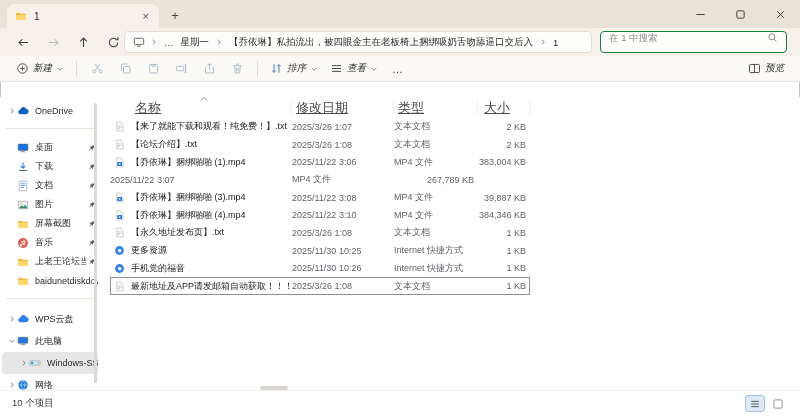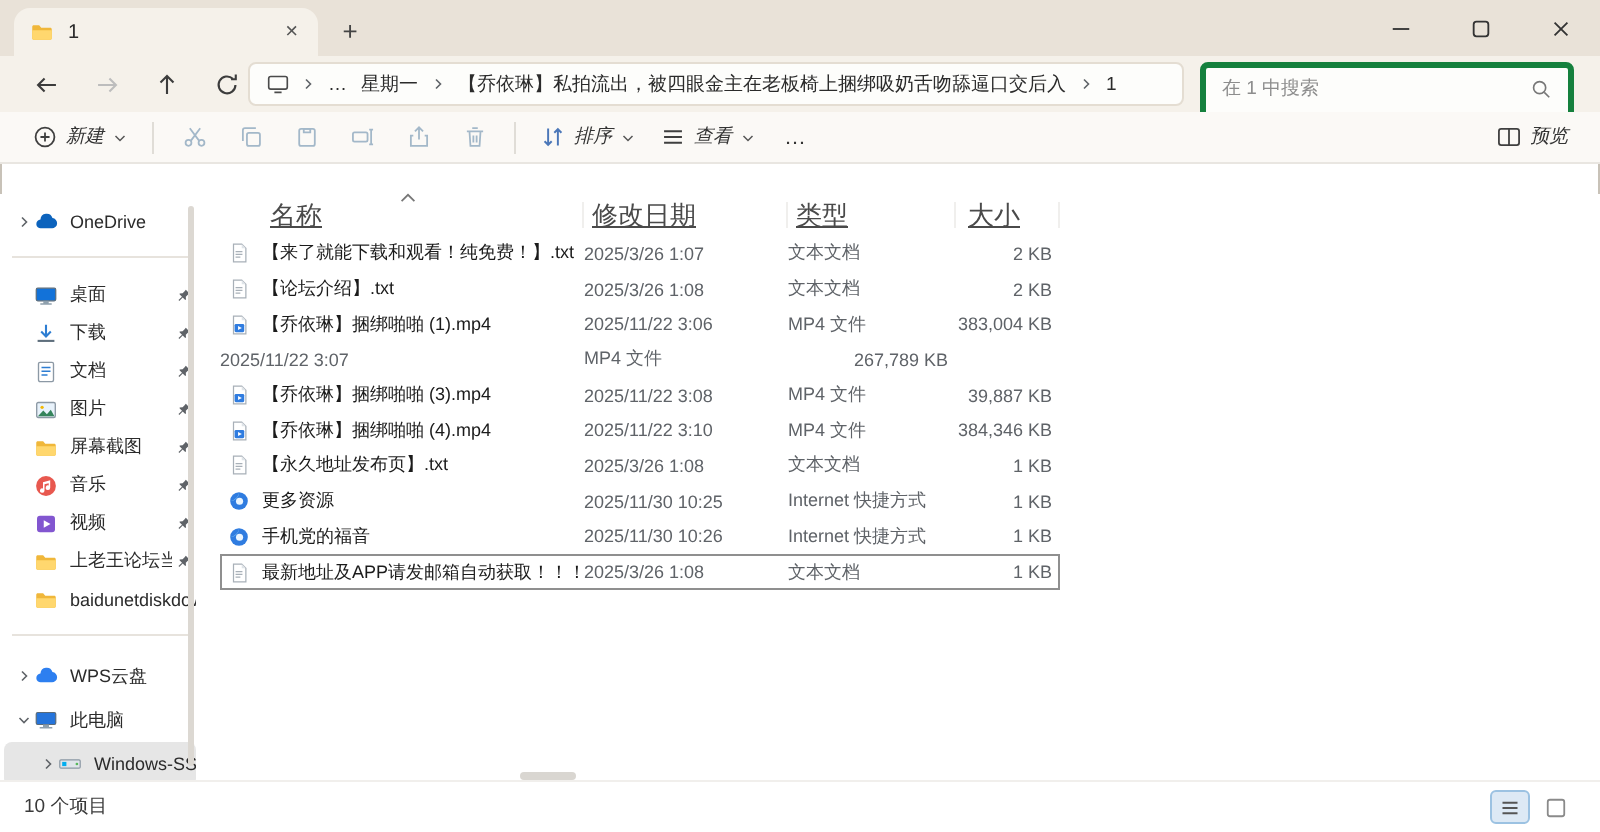--- a/index.html
+++ b/index.html
@@ -40,22 +40,22 @@
     background:#fdfdfb; border:1px solid #e4ddd2; border-radius:4px;
     display:flex; align-items:center; gap:5px; padding:0 8px;
     font-size:9.5px; color:#2b2b2b; white-space:nowrap; overflow:hidden;
   }
   .addressbar .bicon svg { width:12px; height:12px; }
   .addressbar .bchev svg { width:8px; height:8px; }
   .addressbar .bseg { padding:0 1px; }
   .addressbar .bseg-long { max-width:310px; overflow:hidden; text-overflow:clip; }
   .searchbar {
     position:absolute; left:600px; top:3px; width:187px; height:22px;
-    background:#fdfdfb; border:3px solid #15803d; border-radius:4px;
-    display:flex; align-items:flex-end; padding:16px 8px; gap:6px;
+    background:#fdfdfb; border:1px solid #15803d; border-radius:4px;
+    display:flex; align-items:flex-start; padding:0 8px; gap:6px;
   }
   .searchbar input {
     flex:1; border:none; outline:none; background:transparent;
     font-size:9.5px; color:#333; font-family:inherit; min-width:0;
   }
   .searchbar input::placeholder { color:#8d8d8d; }
   .searchbar .sicon svg { width:11px; height:11px; }
 
   
   .commandbar {
@@ -413,35 +413,20 @@
           <span class="pin">
             <svg viewBox="0 0 16 16">
               <path d="M9.8 1.8l4.4 4.4-2.4.6-2 2 .2 3-1-.1-2.3-2.3-3.4 3.5-.8-.8 3.5-3.4L3.7 6.4l-.1-1 3-.2 2-2z" fill="#5f6368"></path>
             </svg>
           </span>
         </div>
         <div class="side-item">
           <span class="chev"></span>
           <span class="sicon">
             <svg viewBox="0 0 16 16">
-              <rect x="2" y="2.5" width="12" height="11" rx="2" fill="#8256d0"></rect>
-              <path d="M6.5 5.5l4.5 2.5-4.5 2.5z" fill="#fff"></path>
-            </svg>
-          </span>
-          <span class="slabel">视频</span>
-          <span class="pin">
-            <svg viewBox="0 0 16 16">
-              <path d="M9.8 1.8l4.4 4.4-2.4.6-2 2 .2 3-1-.1-2.3-2.3-3.4 3.5-.8-.8 3.5-3.4L3.7 6.4l-.1-1 3-.2 2-2z" fill="#5f6368"></path>
-            </svg>
-          </span>
-        </div>
-        <div class="side-item">
-          <span class="chev"></span>
-          <span class="sicon">
-            <svg viewBox="0 0 16 16">
               <path d="M1.5 4.5c0-.6.4-1 1-1h3.6l1.4 1.6h6c.6 0 1 .4 1 1v6c0 .6-.4 1-1 1h-11c-.6 0-1-.4-1-1z" fill="#f0b73a"></path>
               <path d="M1.5 6.8h13v5.3c0 .6-.4 1-1 1h-11c-.6 0-1-.4-1-1z" fill="#ffd76e"></path>
             </svg>
           </span>
           <span class="slabel">上老王论坛当</span>
           <span class="pin">
             <svg viewBox="0 0 16 16">
               <path d="M9.8 1.8l4.4 4.4-2.4.6-2 2 .2 3-1-.1-2.3-2.3-3.4 3.5-.8-.8 3.5-3.4L3.7 6.4l-.1-1 3-.2 2-2z" fill="#5f6368"></path>
             </svg>
           </span>

